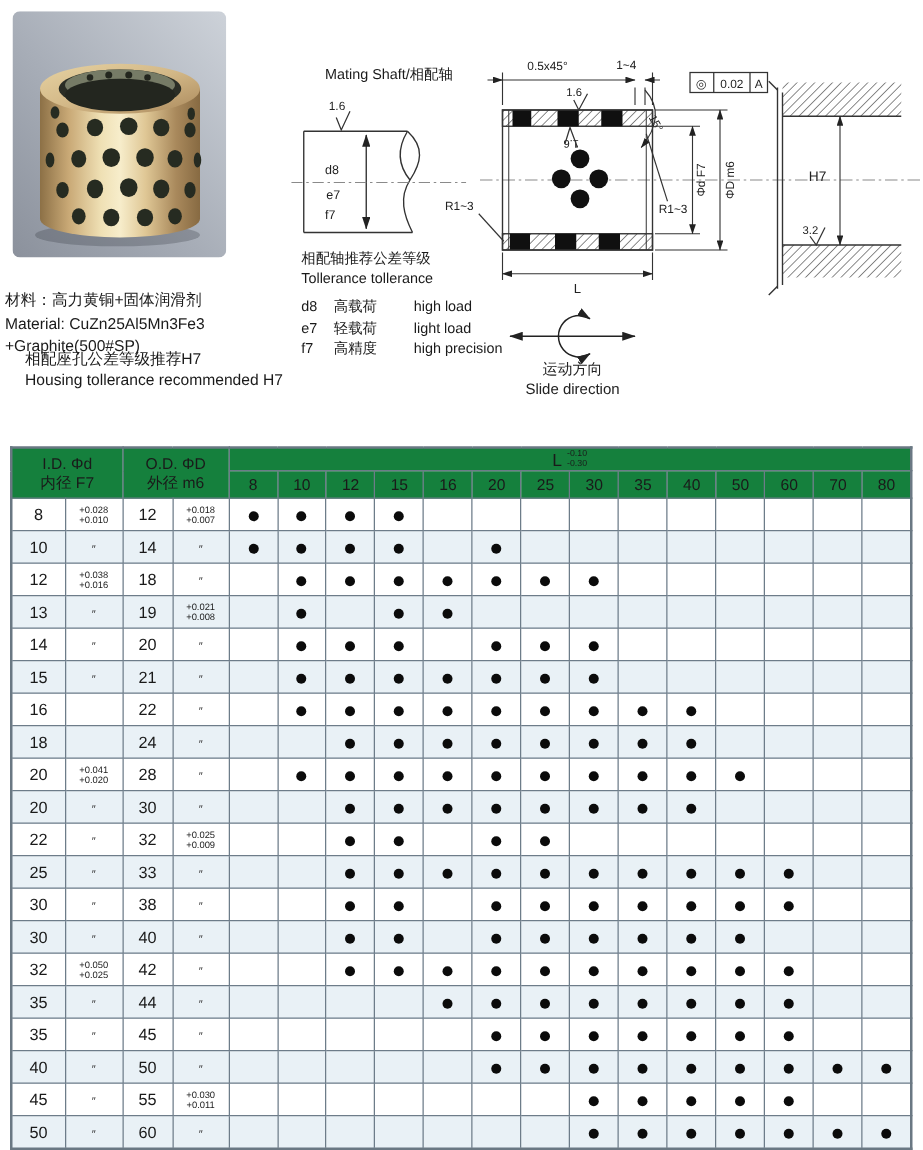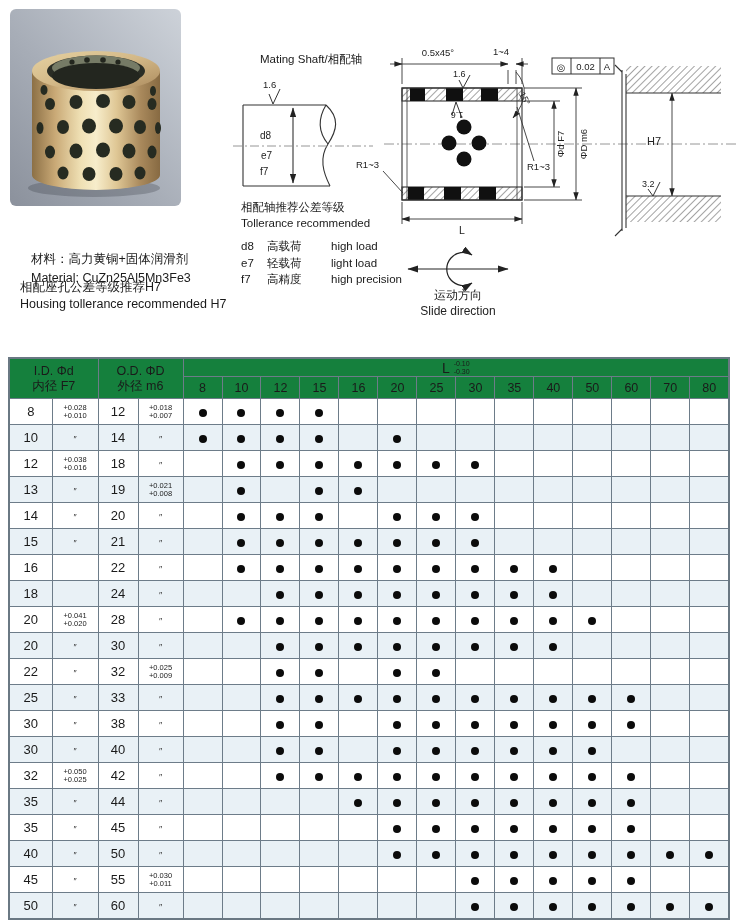--- a/index.html
+++ b/index.html
@@ -94,23 +94,24 @@
           <ellipse cx="119" cy="142" rx="6.5" ry="7.5"></ellipse>
         <ellipse cx="142" cy="143" rx="4.5" ry="6.5"></ellipse>
         <ellipse cx="53" cy="164" rx="5.5" ry="6.5"></ellipse>
           <ellipse cx="79" cy="165" rx="6.5" ry="7"></ellipse>
         <ellipse cx="106" cy="165" rx="6.5" ry="7"></ellipse>
           <ellipse cx="130" cy="164" rx="5.5" ry="6.5"></ellipse>
       </g>
     </g>
   </svg>
 
-  <div class="abs txtblock" style="left:31px;top:231px;margin-top:19px;">
+  <div class="abs txtblock" style="left:4px;top:231px;">
     <div>材料：高力黄铜+固体润滑剂</div>
     <div>Material: CuZn25Al5Mn3Fe3</div>
+    <div>+Graphite(500#SP)</div>
   </div>
   <div class="abs txtblock2" style="left:20px;top:279px;">
     <div>相配座孔公差等级推荐H7</div>
     <div>Housing tollerance recommended H7</div>
   </div>
 
   <div class="abs shaft-title" style="left:243px;top:52px;">Mating Shaft/相配轴</div>
 
   <svg class="abs" style="left:233px;top:60px;" width="140" height="150" viewBox="0 0 140 150">
     <defs>
@@ -127,21 +128,21 @@
       <line x1="60" y1="48" x2="60" y2="123" marker-start="url(#ah1)" marker-end="url(#ah1)"></line>
       <line x1="0" y1="86" x2="140" y2="86" stroke="#8a8a8a" stroke-width="0.9" stroke-dasharray="9 3 2 3"></line>
     </g>
     <text x="27" y="79" font-size="10">d8</text>
     <text x="28" y="99" font-size="10">e7</text>
     <text x="27" y="115" font-size="10">f7</text>
   </svg>
 
   <div class="abs rec-block" style="left:241px;top:200px;">
     <div>相配轴推荐公差等级</div>
-    <div>Tollerance recommended</div>
+    <div>Tollerance tollerance</div>
   </div>
 
   <div class="abs fit-list" style="left:241px;top:238px;" id="fit-list">
     <div class="fit-row">
       <span class="fit-code">d8</span>
       <span class="fit-cn">高载荷</span>
       <span class="fit-en">high load</span>
     </div>
     <div class="fit-row">
       <span class="fit-code">e7</span>

